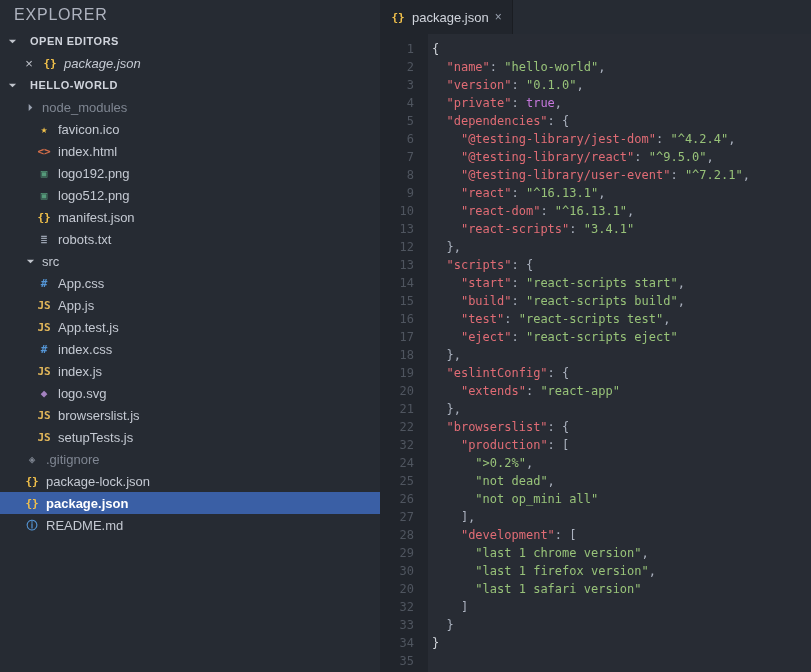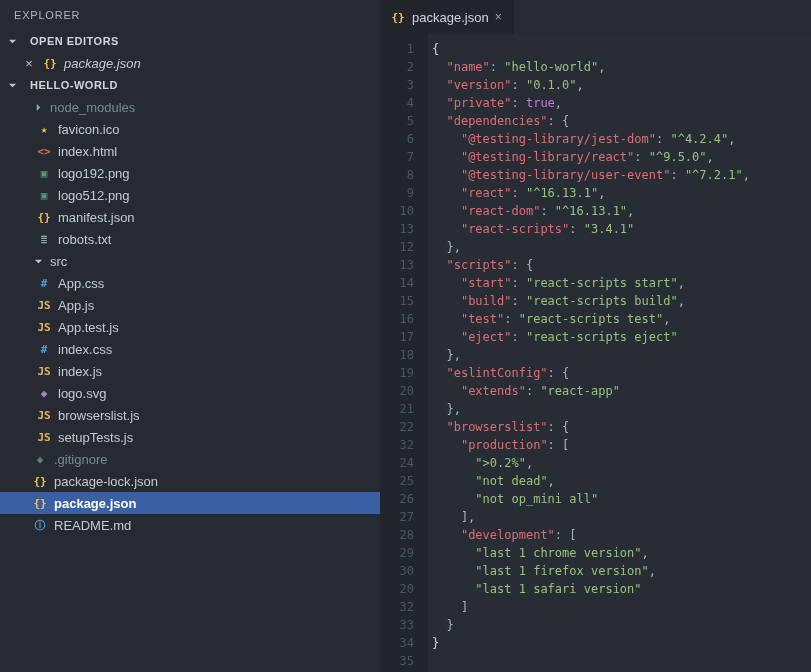--- a/index.html
+++ b/index.html
@@ -11,38 +11,38 @@
   display:flex; overflow:hidden;
 }
 .sidebar {
   width:380px; height:100%;
   background:#262b33;
   display:flex; flex-direction:column;
 }
 .side-header {
   height:30px; display:flex; align-items:center;
   padding:0 14px;
-  font-size:11px; letter-spacing:.8px;
+  font-size:16px; letter-spacing:.8px;
   color:#aeb3bf; font-weight:500;
 }
 .section-head {
   height:22px; display:flex; align-items:center; gap:12px;
   padding:0 8px 0 6px;
   color:#d0d4dc; font-weight:700; font-size:11px; letter-spacing:.5px;
   cursor:pointer;
 }
 .chev { width:12px; display:inline-flex; justify-content:center; }
 .chev svg { width:9px; height:9px; fill:#c0c4cc; }
 .tree { flex:1; overflow:auto; }
 .row {
   height:22px; display:flex; align-items:center; gap:6px;
   padding-left:20px; padding-right:8px;
   color:#c4c9d2; cursor:pointer; white-space:nowrap;
 }
-.row.depth1 { padding-left:32px; }
+.row.depth1 { padding-left:24px; }
 .row.depth2 { padding-left:36px; }
 .row.selected { background:#3a5fa5; color:#fff; }
 .row.bold span.lbl { font-weight:700; }
 .row.dim span.lbl { color:#7f8692; }
 .open-ed-row {
   height:22px; display:flex; align-items:center; gap:6px;
   padding-left:22px; color:#c4c9d2;
 }
 .close-x { width:14px; text-align:center; color:#c0c4cc; cursor:pointer; font-size:13px; }
 .lbl { font-size:13px; }

